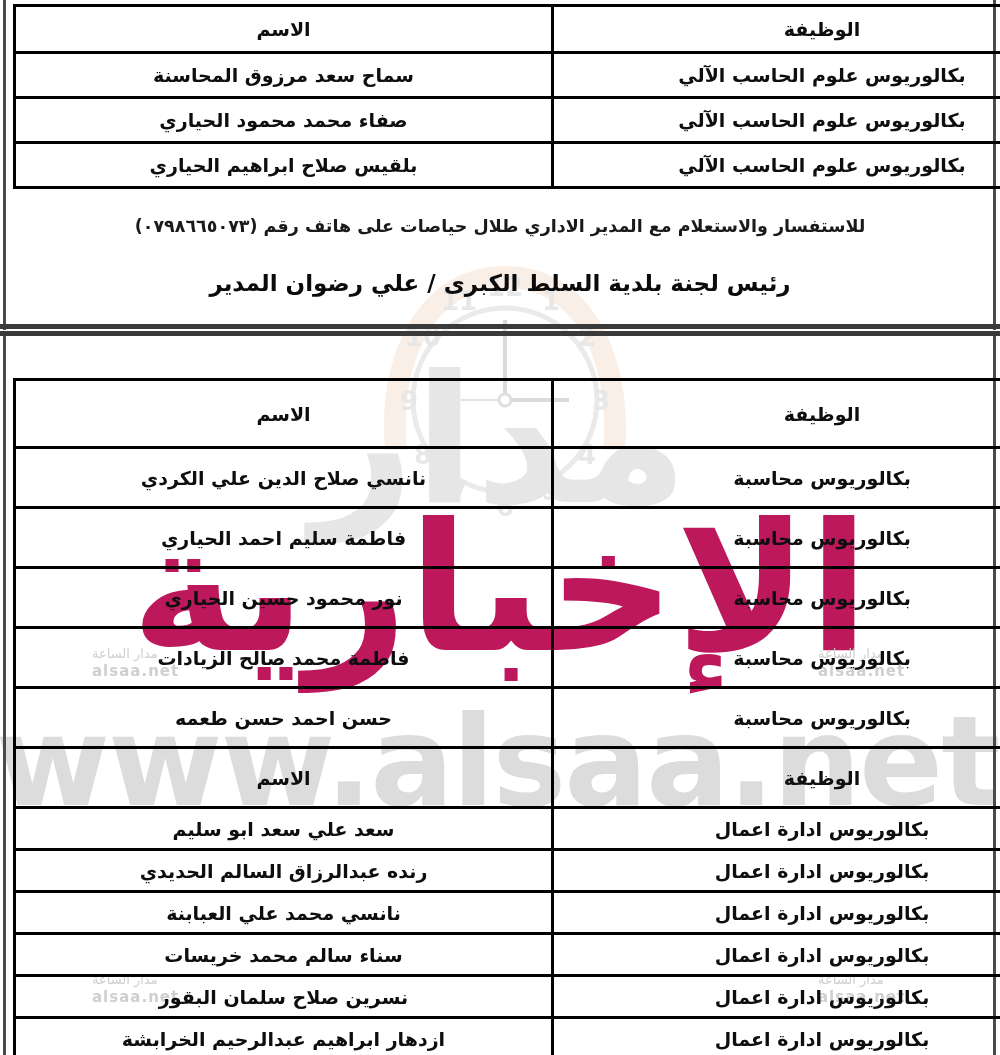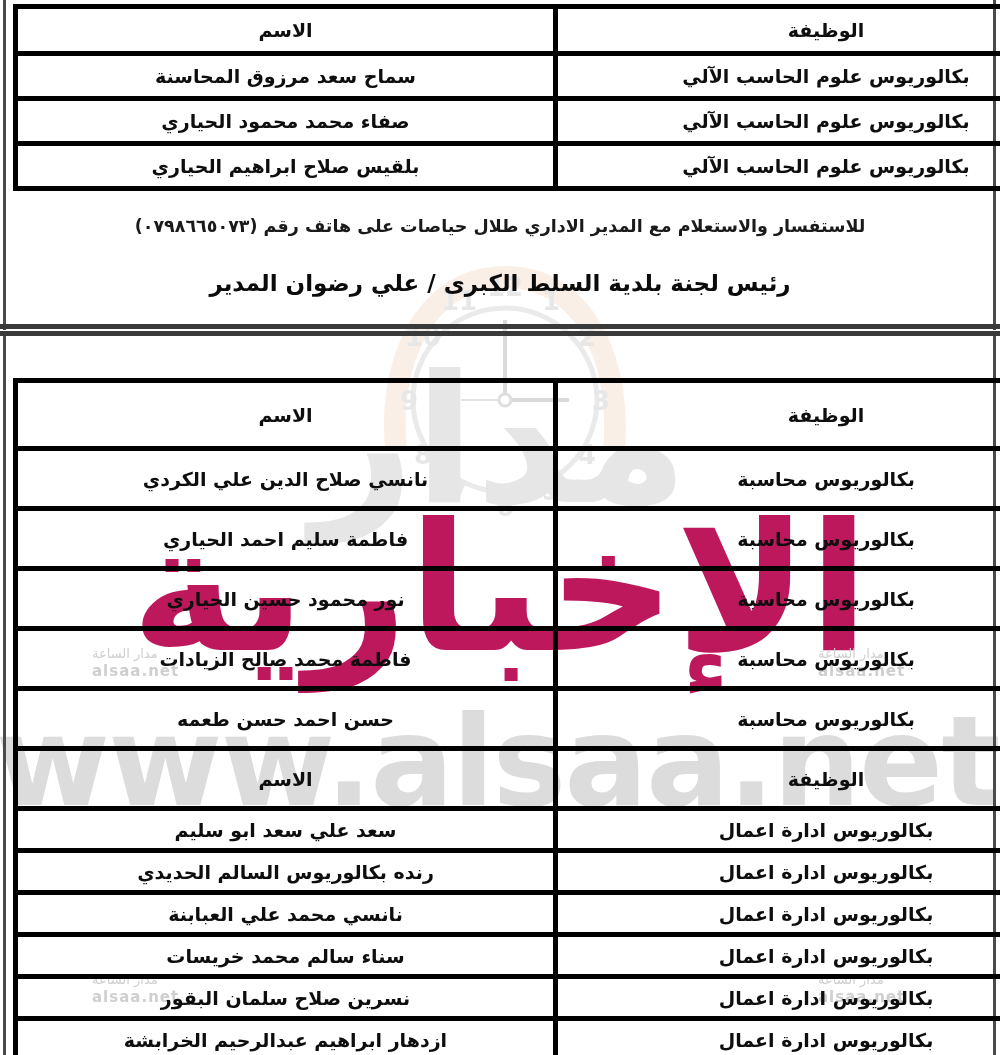--- a/index.html
+++ b/index.html
@@ -120,21 +120,21 @@
   table.doc-table {
     position: absolute;
     border-collapse: collapse;
     table-layout: fixed;
     width: 975px;
     background: transparent;
     direction: rtl;
   }
   table.doc-table td,
   table.doc-table th {
-    border: 5px solid #000000;
+    border: 3px solid #000000;
     outline: 0;
     padding: 0 24px;
     text-align: center;
     vertical-align: middle;
     font-weight: 700;
     color: #0e0e0e;
     font-size: 19px;
     background: transparent;
     white-space: nowrap;
     font-family: "DejaVu Sans", sans-serif;
@@ -296,21 +296,21 @@
           <th class="col-name">الاسم</th>
         </tr>
       </thead>
       <tbody>
         <tr style="height: 42px;">
           <td class="col-job">بكالوريوس ادارة اعمال</td>
           <td class="col-name">سعد علي سعد ابو سليم</td>
         </tr>
         <tr style="height: 42px;">
           <td class="col-job">بكالوريوس ادارة اعمال</td>
-          <td class="col-name">رنده بكالوريوس السالم الحديدي</td>
+          <td class="col-name">رنده عبدالرزاق السالم الحديدي</td>
         </tr>
         <tr style="height: 42px;">
           <td class="col-job">بكالوريوس ادارة اعمال</td>
           <td class="col-name">نانسي محمد علي العبابنة</td>
         </tr>
         <tr style="height: 42px;">
           <td class="col-job">بكالوريوس ادارة اعمال</td>
           <td class="col-name">سناء سالم محمد خريسات</td>
         </tr>
         <tr style="height: 42px;">

